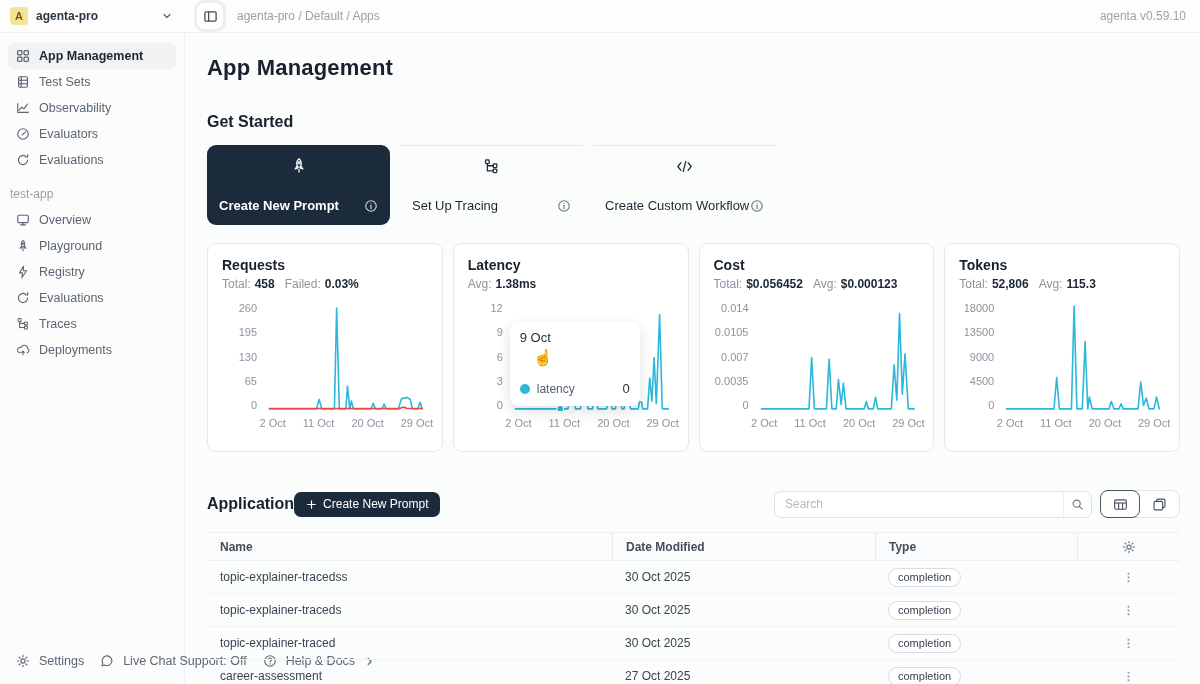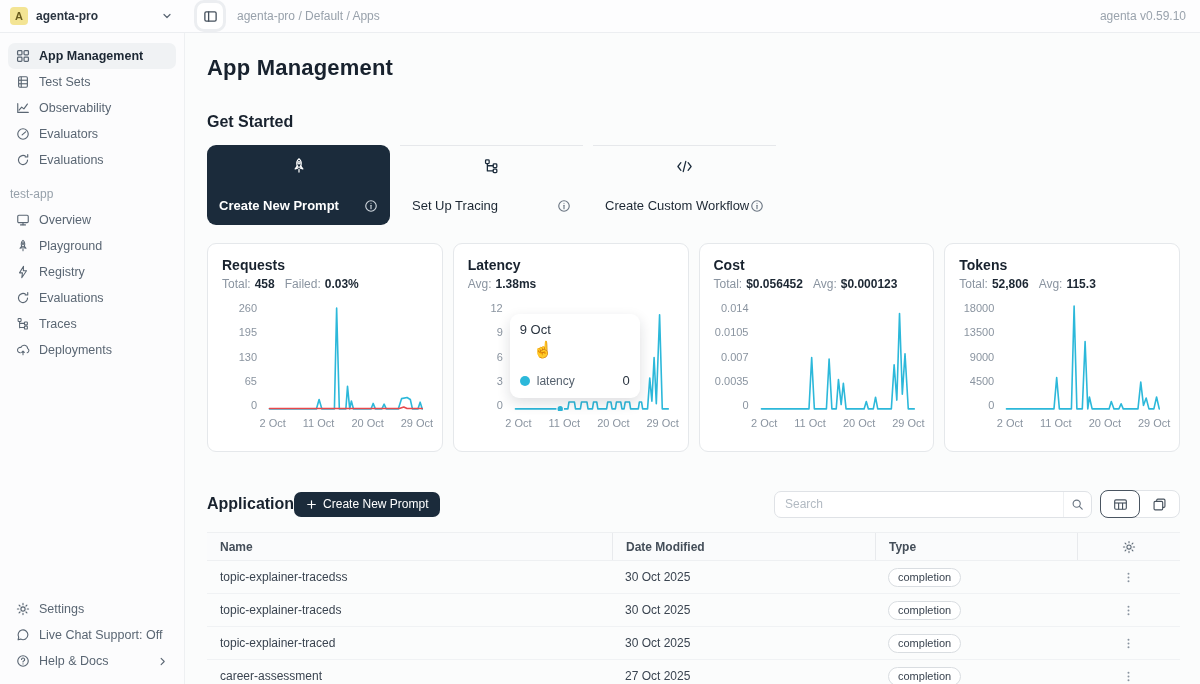--- a/index.html
+++ b/index.html
@@ -22,21 +22,21 @@
   
   .app-body { display:flex; height:651px; }
   .sidebar { width:185px; flex:0 0 185px; border-right:1px solid #eef0f2; display:flex; flex-direction:column;
     padding:10px 8px 10px 8px; background:#fcfcfd; }
   .side-item { display:flex; align-items:center; gap:9px; height:26px; padding:0 8px; border-radius:7px;
     color:#5a6673; cursor:pointer; }
   .side-item .lbl { font-size:12.5px; white-space:nowrap; }
   .side-item.active { background:#f0f2f4; color:#1c2733; }
   .side-item.active .lbl { font-weight:600; }
   .side-group-label { margin:14px 8px 6px 2px; color:#97a1ab; font-size:12px; }
-  .side-bottom { margin-top:auto; display:flex; flex-direction:column; gap:0px; }
+  .side-bottom { margin-top:auto; display:flex; gap:0px; }
   .side-item .chev-right { margin-left:auto; }
 
   
   .main { flex:1; padding:14px 20px 0 22px; overflow:hidden; }
   h1.page-title { font-size:22px; font-weight:700; color:#18222e; letter-spacing:.2px; margin-top:8px; }
   h2.section-title { font-size:16px; font-weight:700; color:#18222e; margin-top:32px; }
 
   
   .start-cards { display:flex; gap:10px; margin-top:14px; }
   .start-card { width:183px; height:80px; border-radius:9px; padding:12px; position:relative; cursor:pointer;
@@ -60,21 +60,21 @@
   .stat-val { font-weight:700; color:#1c2733; }
   .chart-wrap { display:flex; margin-top:12px; height:108px; }
   .y-labels { width:42px; flex:0 0 42px; display:flex; flex-direction:column; justify-content:space-between;
     align-items:flex-end; padding:0 7px 0 0; color:#8a94a0; font-size:11px; line-height:1; }
   .plot-area { flex:1; position:relative; }
   svg.plot { width:100%; height:100%; display:block; }
   .x-labels { position:relative; height:18px; margin-left:42px; margin-top:6px; }
   .x-labels span { position:absolute; transform:translateX(-50%); color:#8a94a0; font-size:11px; white-space:nowrap; }
 
   
-  .tooltip { position:absolute; left:56px; top:70px; width:130px; height:84px; background:#fff; border-radius:9px;
+  .tooltip { position:absolute; left:56px; top:78px; width:130px; height:84px; background:#fff; border-radius:9px;
     box-shadow:0 5px 14px rgba(20,30,40,.14); padding:8px 10px; z-index:5; }
   .tooltip .tt-date { font-size:13px; color:#2a3440; }
   .tooltip .cursor-glyph { position:absolute; left:24px; top:26px; font-size:16px; color:#3a4450; }
   .tooltip .tt-row { position:absolute; left:10px; right:10px; bottom:10px; display:flex; align-items:center; gap:7px; }
   .tooltip .dot { width:10px; height:10px; border-radius:50%; background:var(--accent,#2cb8da); }
   .tooltip .tt-series { color:#55616e; font-size:12px; flex:1; }
   .tooltip .tt-val { font-size:13px; color:#2a3440; }
 
   
   .app-header { display:flex; align-items:center; margin-top:38px; }

